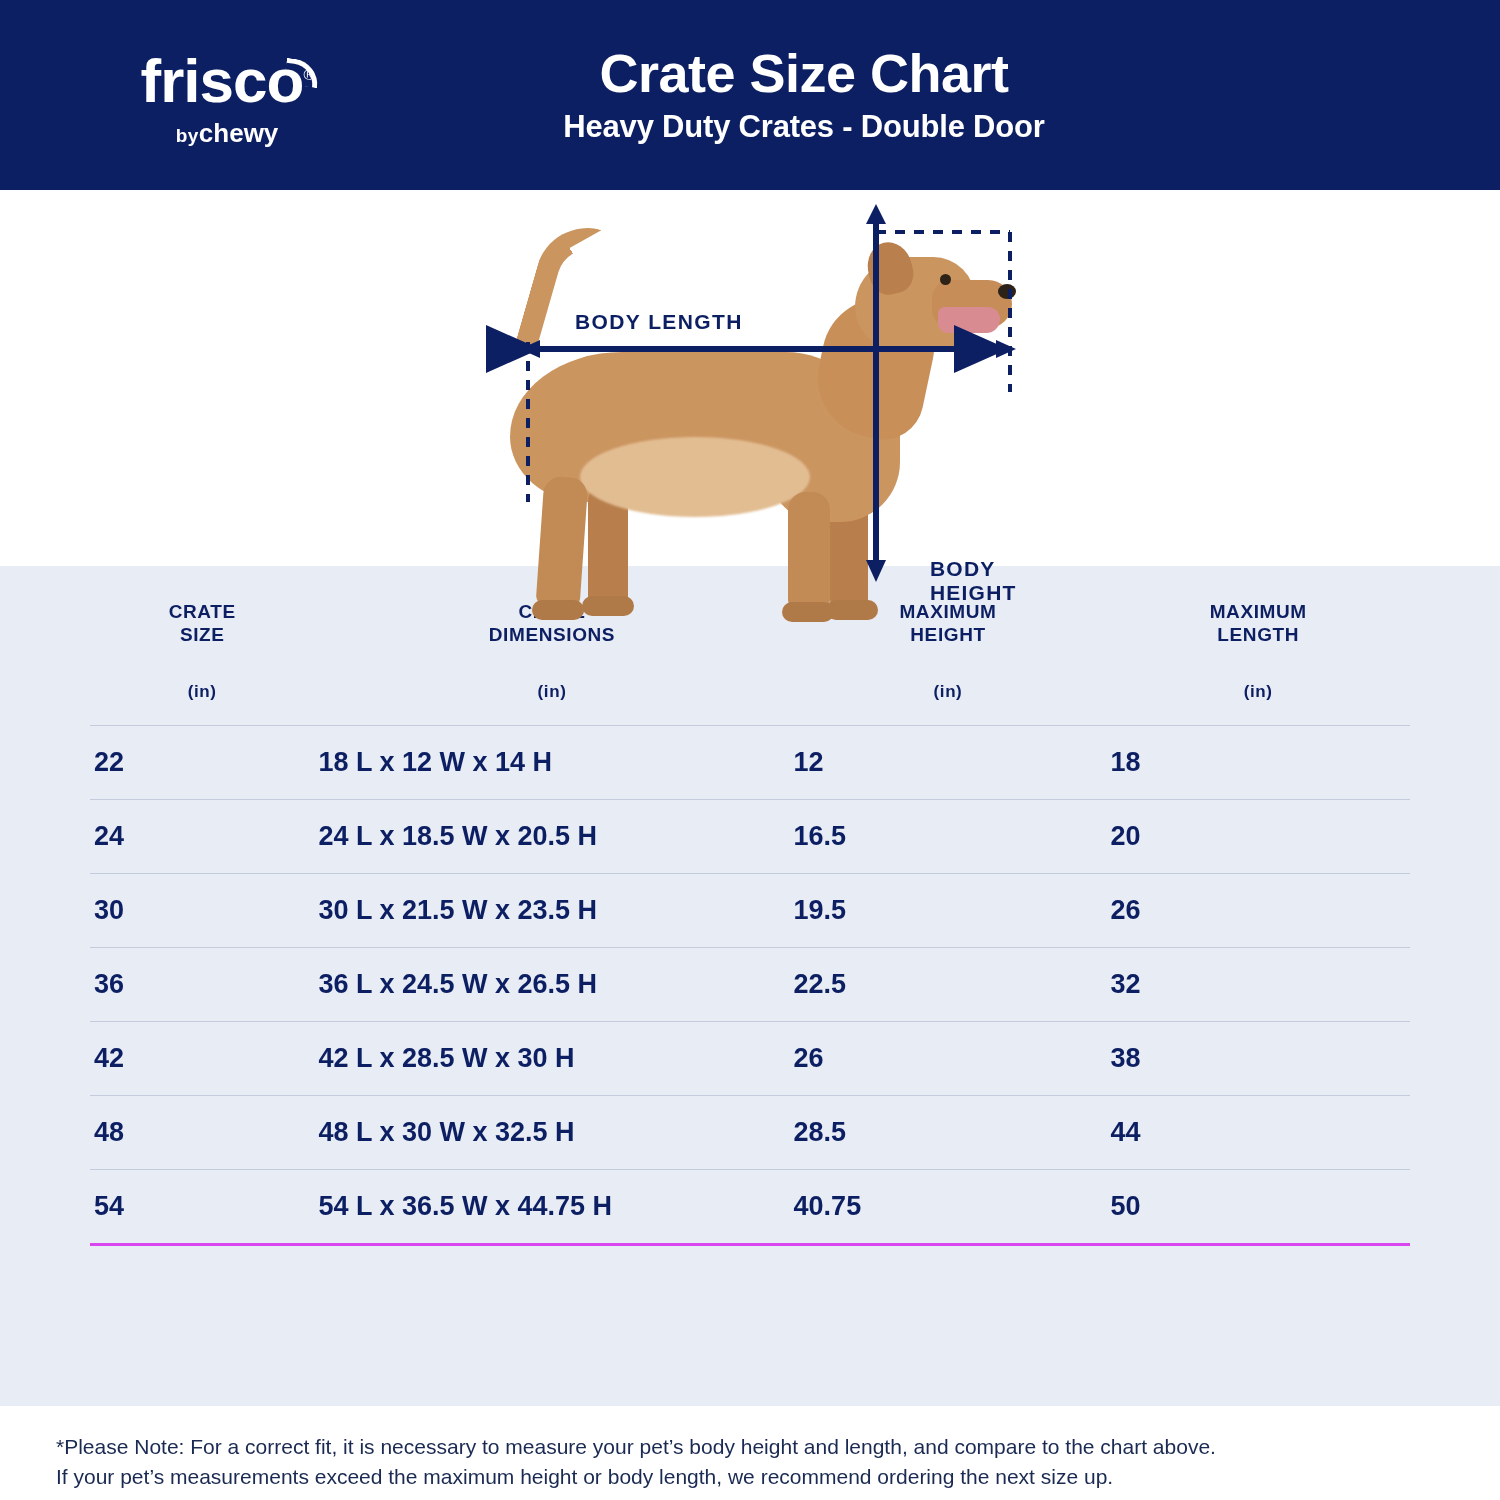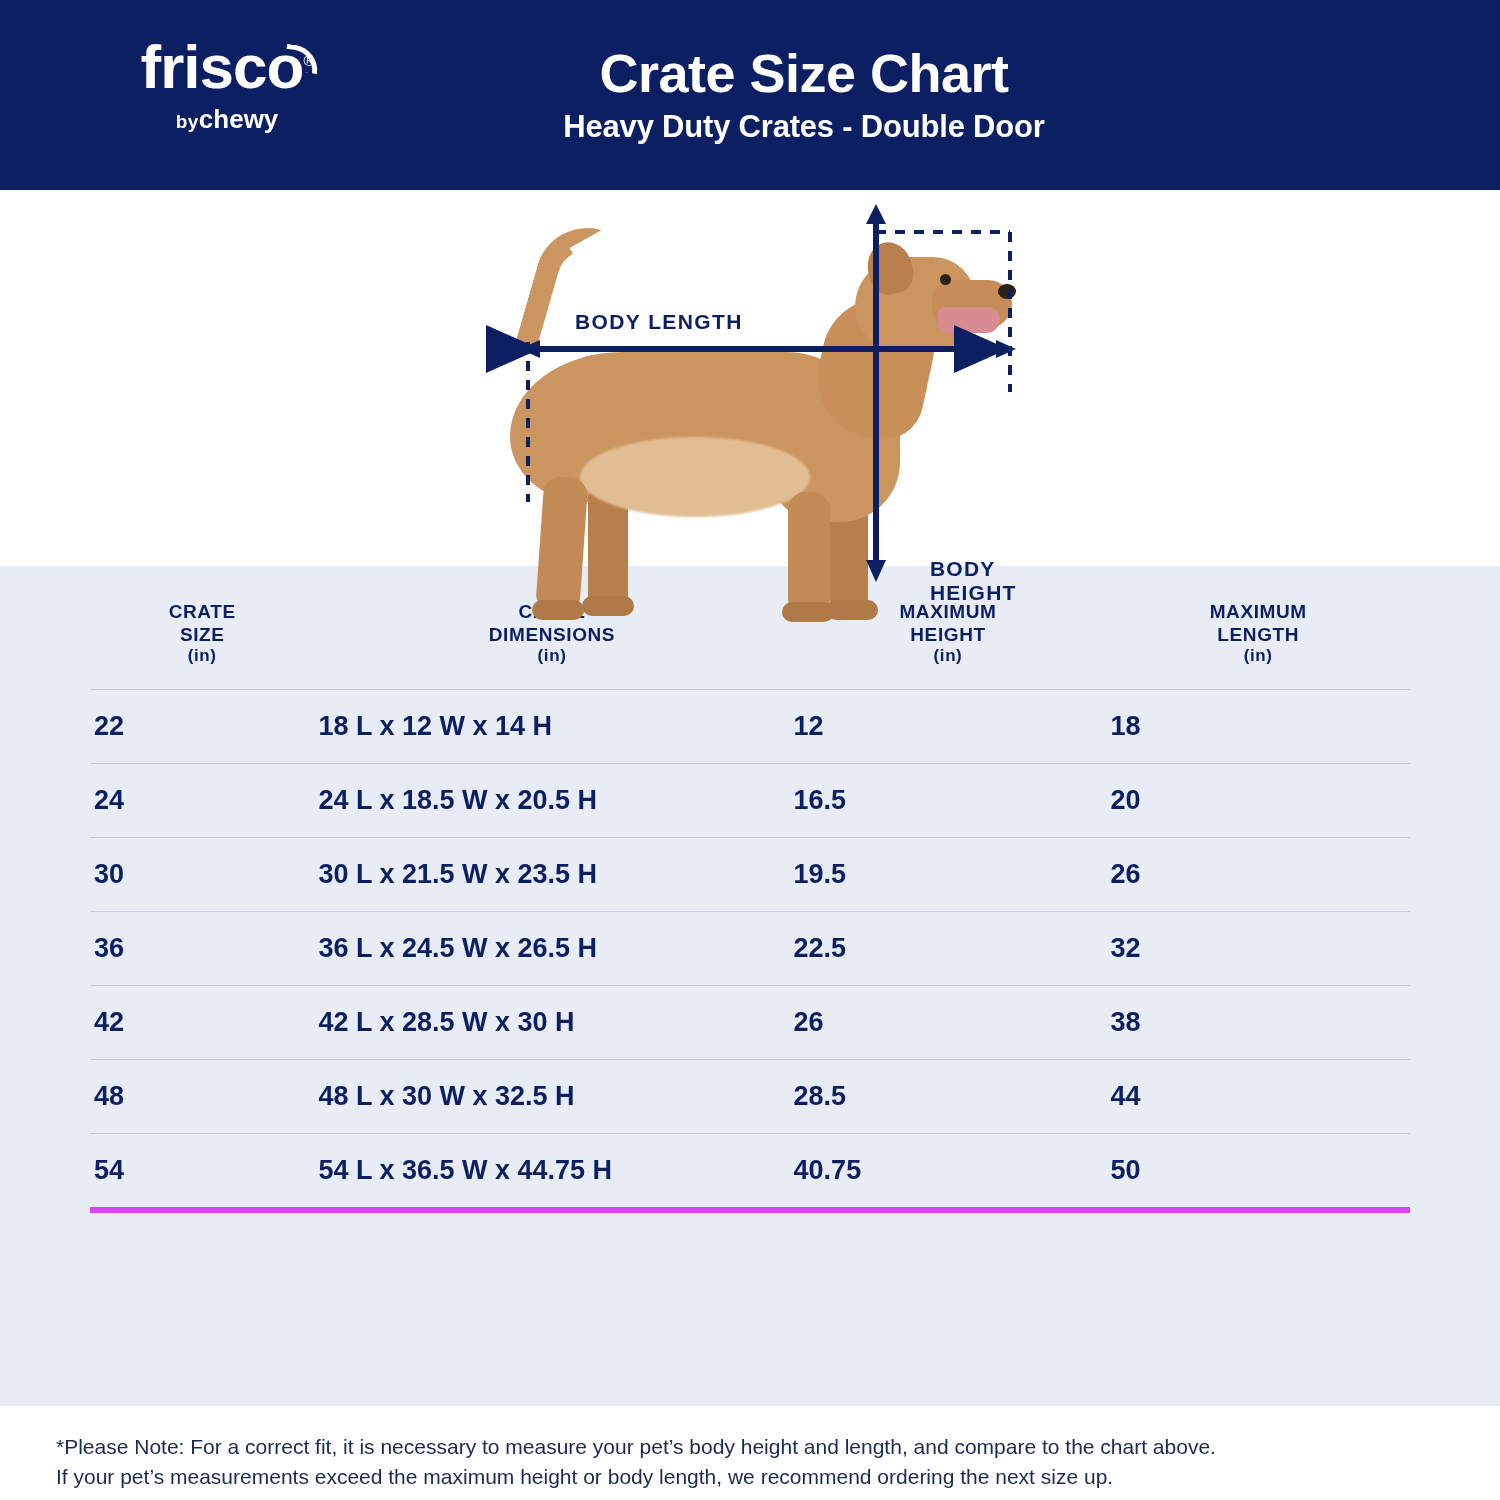--- a/index.html
+++ b/index.html
@@ -26,20 +26,21 @@
     color: #fff;
     text-align: center;
   }
   .logo-word {
     font-size: 62px;
     font-weight: bold;
     letter-spacing: -1px;
     line-height: 1;
     position: relative;
     display: inline-block;
+    margin-top: 14px;
   }
   .logo-reg {
     font-size: 15px;
     vertical-align: super;
     font-weight: normal;
   }
   .logo-sub {
     margin-top: 6px;
     font-size: 19px;
     font-weight: 600;
@@ -218,30 +219,30 @@
   thead th {
     color: #0d1f63;
     font-size: 19px;
     font-weight: bold;
     letter-spacing: 0.6px;
     line-height: 1.22;
     padding-bottom: 22px;
     text-align: center;
     vertical-align: top;
   }
-  thead th .unit { display:block; font-size: 17px; font-weight: bold; }
+  thead th .unit { display:block; font-size: 17px; font-weight: bold; margin-top: 36px; }
   tbody td {
     color: #0d1f63;
     font-size: 27px;
     font-weight: bold;
     text-align: left;
     padding: 21px 4px;
     border-top: 1px solid #c3cbdc;
   }
-  tbody tr:last-child td { border-bottom: 6px solid #d946ef; }
+  tbody tr:last-child td { border-bottom: 3px solid #d946ef; }
   .col-size { width: 17%; }
   .col-dims { width: 36%; }
   .col-h    { width: 24%; }
   .col-l    { width: 23%; }
 
   
   .footnote {
     background: #ffffff;
     padding: 26px 56px 0 56px;
     color: #1a2a52;

